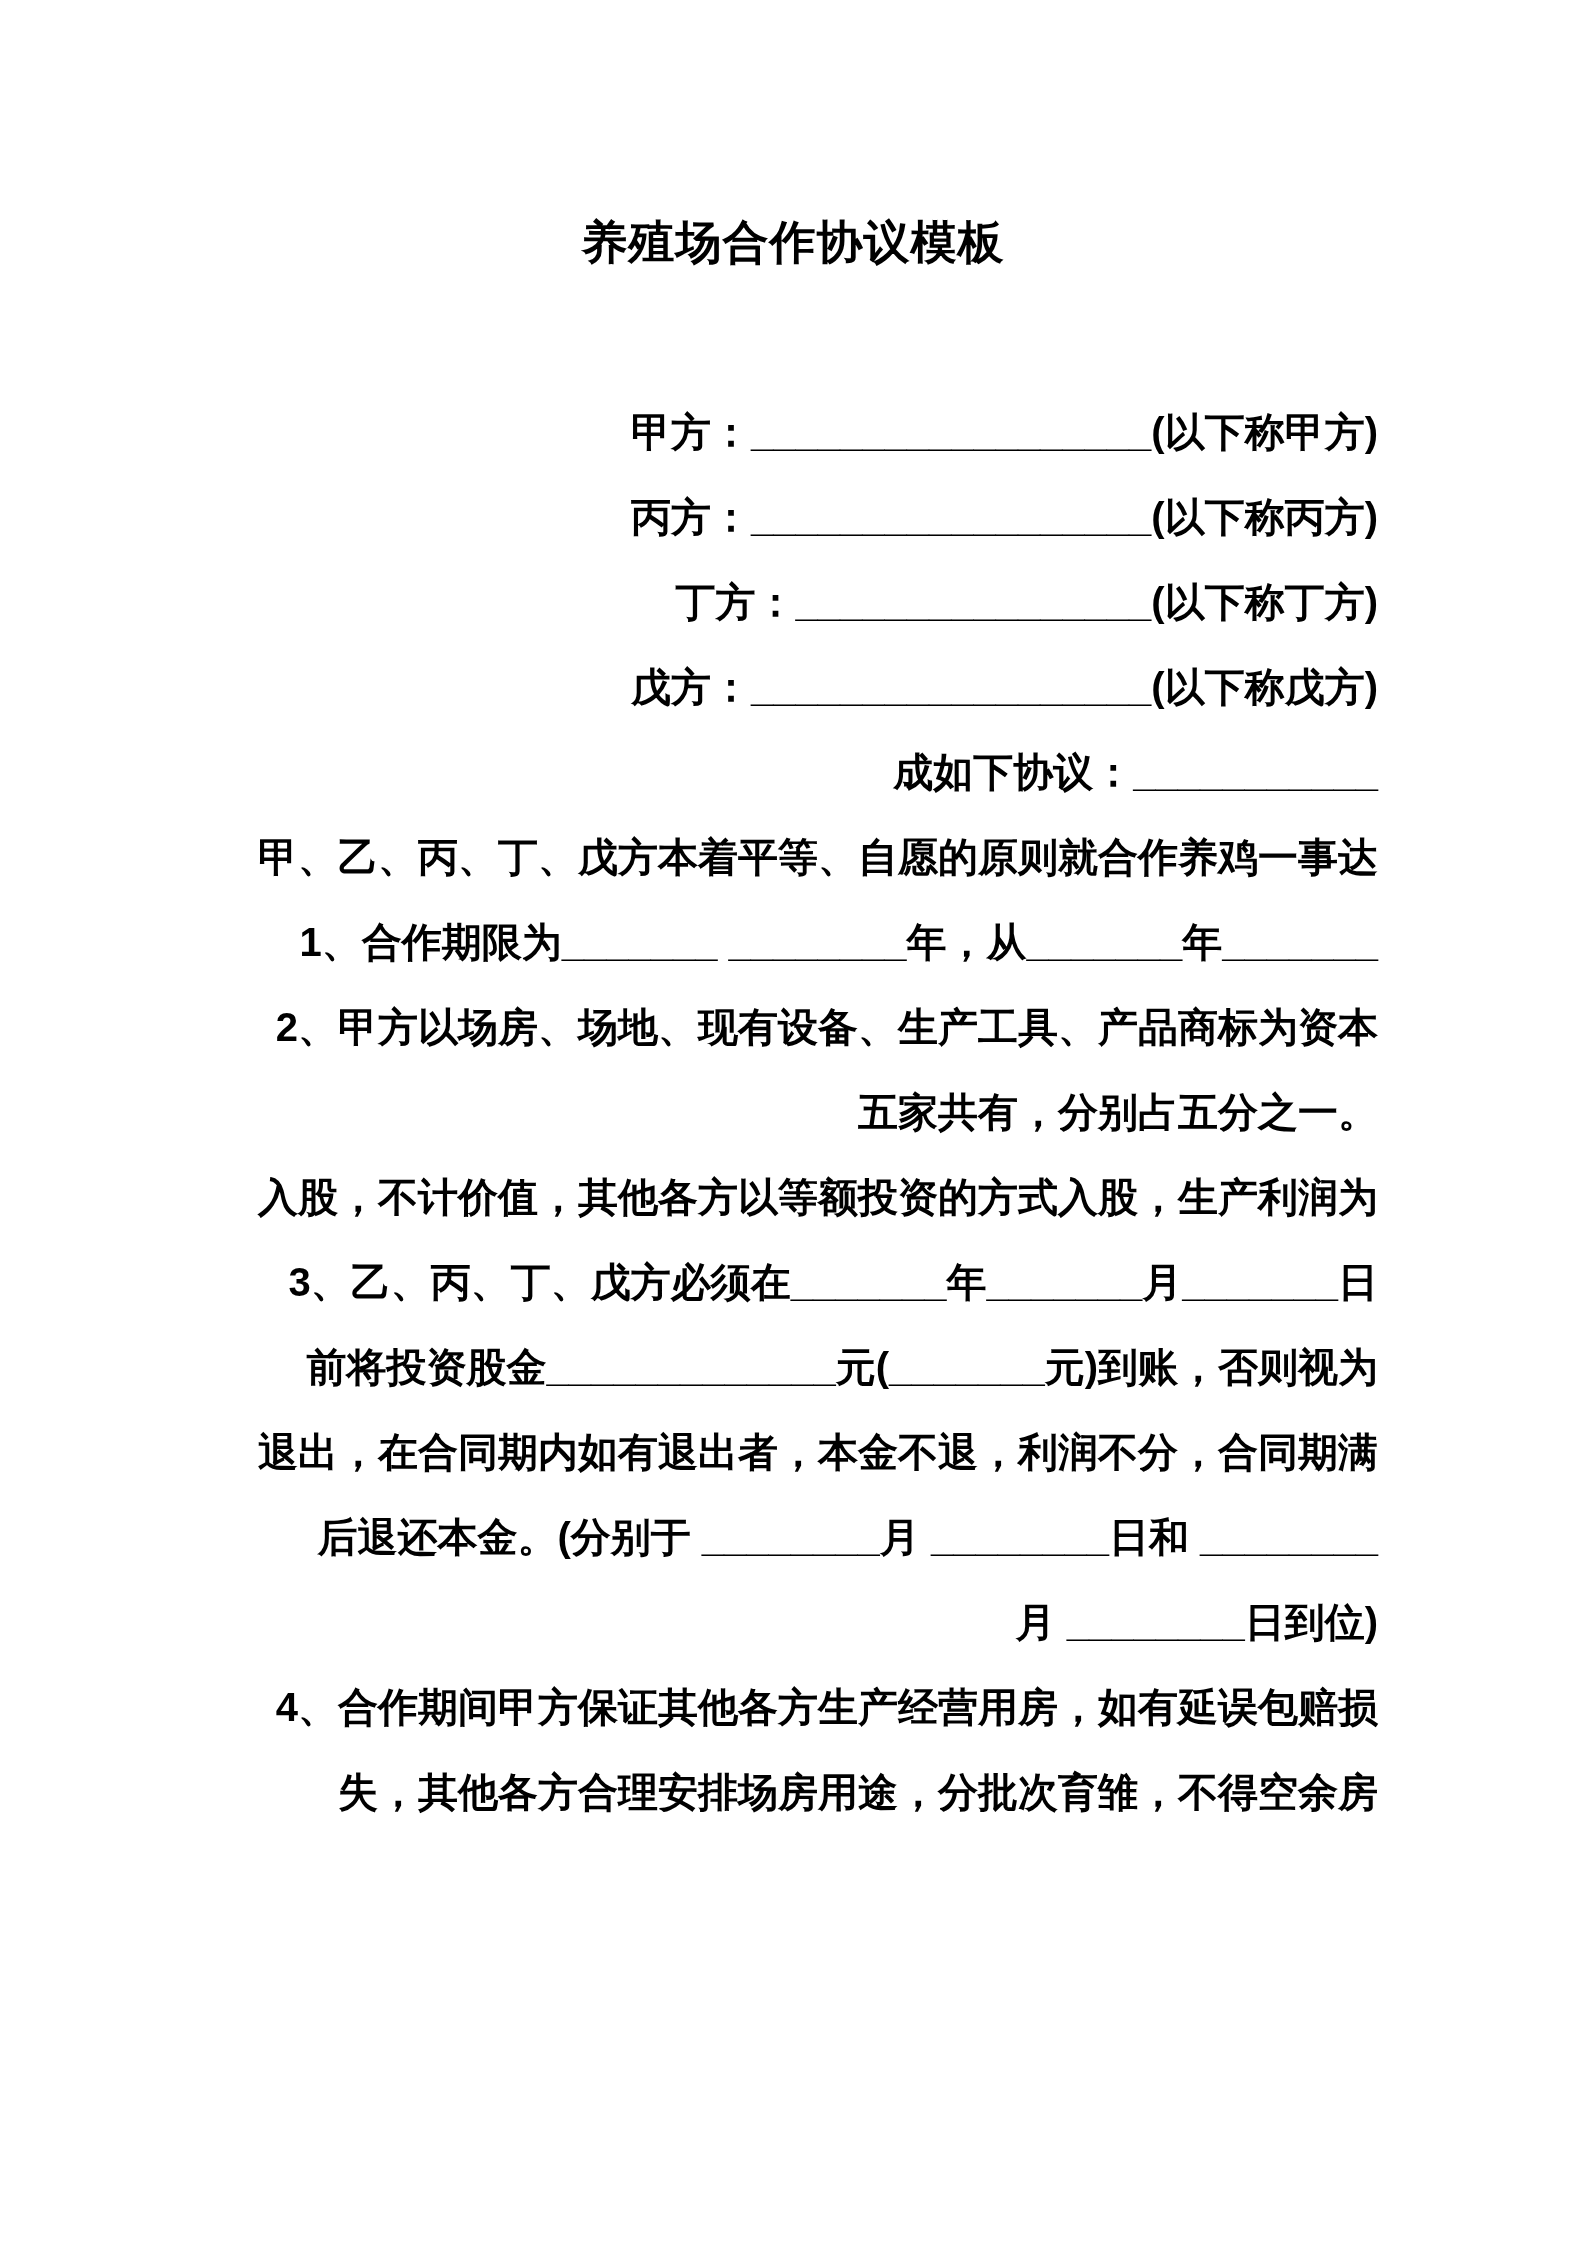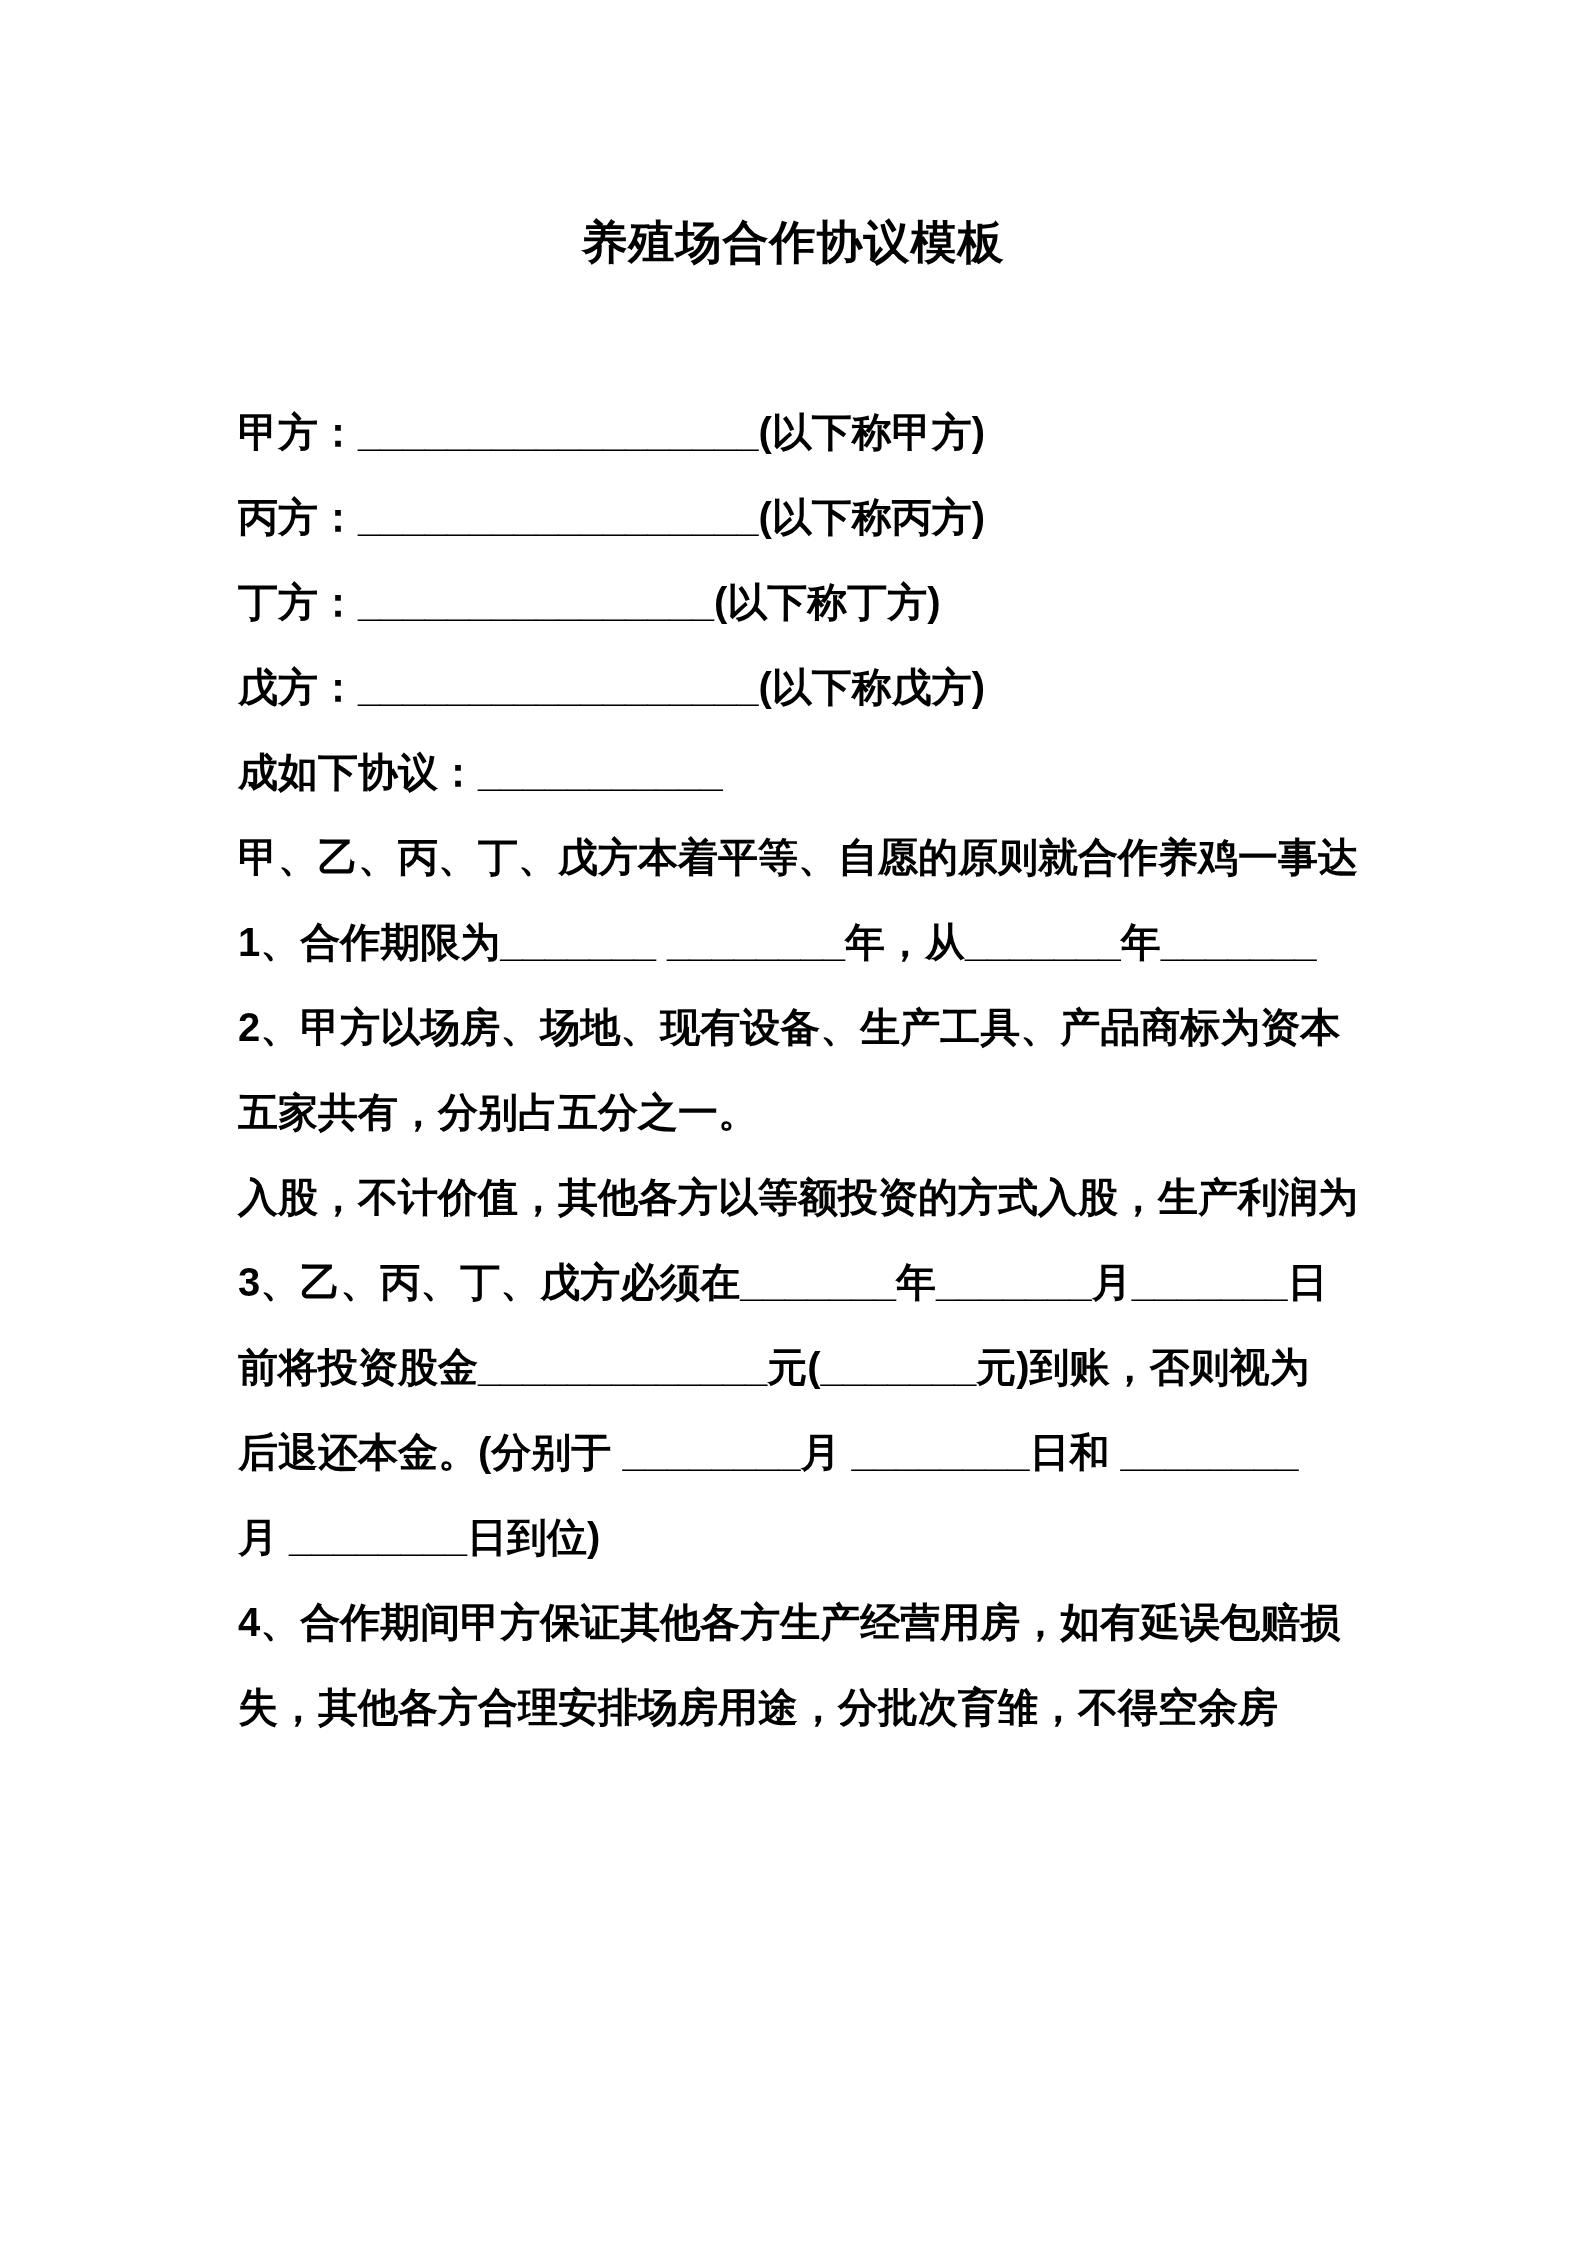--- a/index.html
+++ b/index.html
@@ -32,20 +32,21 @@
     top: 390px;
     left: 238px;
     width: 1140px;
     font-size: 40px;
     line-height: 85px;
   }
   .doc-line {
     height: 85px;
     white-space: pre;
     overflow: visible;
+    text-align: right;
   }
 </style>
 </head>
 <body>
 
 <div class="page">
 
   <div class="doc-title">养殖场合作协议模板</div>
 
   <div class="doc-content">
@@ -54,19 +55,20 @@
     <div class="doc-line">丁方：________________(以下称丁方)</div>
     <div class="doc-line">戊方：__________________(以下称戊方)</div>
     <div class="doc-line">成如下协议：___________</div>
     <div class="doc-line">甲、乙、丙、丁、戊方本着平等、自愿的原则就合作养鸡一事达</div>
     <div class="doc-line">1、合作期限为_______ ________年，从_______年_______</div>
     <div class="doc-line">2、甲方以场房、场地、现有设备、生产工具、产品商标为资本</div>
     <div class="doc-line">五家共有，分别占五分之一。</div>
     <div class="doc-line">入股，不计价值，其他各方以等额投资的方式入股，生产利润为</div>
     <div class="doc-line">3、乙、丙、丁、戊方必须在_______年_______月_______日</div>
     <div class="doc-line">前将投资股金_____________元(_______元)到账，否则视为</div>
+    <div class="doc-line">退出，在合同期内如有退出者，本金不退，利润不分，合同期满</div>
     <div class="doc-line">后退还本金。(分别于 ________月 ________日和 ________</div>
     <div class="doc-line">月 ________日到位)</div>
     <div class="doc-line">4、合作期间甲方保证其他各方生产经营用房，如有延误包赔损</div>
     <div class="doc-line">失，其他各方合理安排场房用途，分批次育雏，不得空余房</div>
   </div>
 
 </div>
 
 </body></html>

